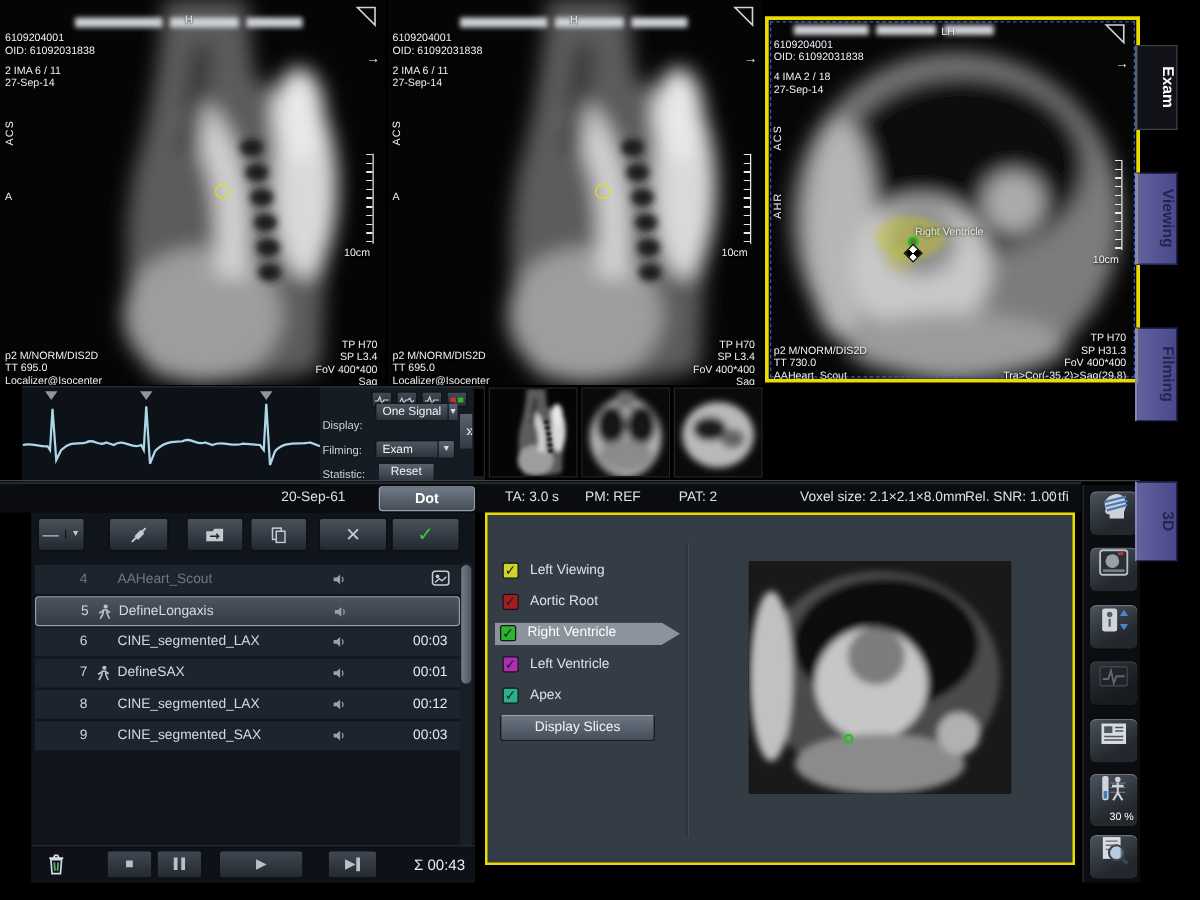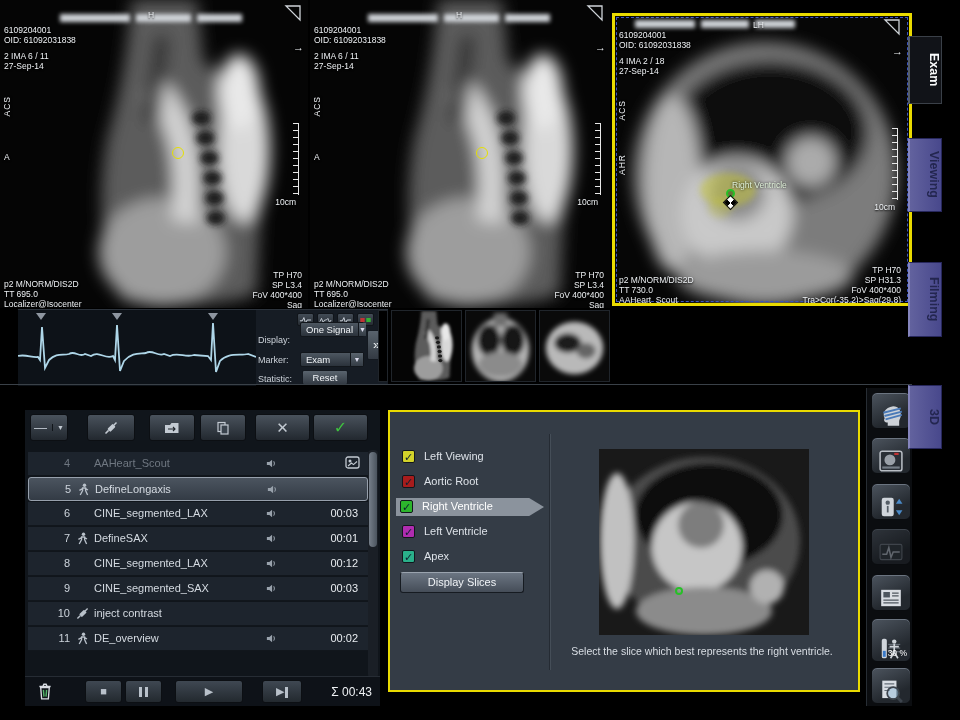--- a/index.html
+++ b/index.html
@@ -82,21 +82,21 @@
 .mrow .cbx{position:absolute;left:4px;top:2px;width:13px;height:13px;border:1px solid #11161c;border-radius:2px;color:#0c2030;font-size:11px;line-height:12px;text-align:center;font-weight:bold}
 .mrow .mlabel{position:absolute;left:26px;top:2px;white-space:nowrap}
 #display-slices{position:absolute;left:10px;top:160px;width:124px;height:21px;background:linear-gradient(#6b7582,#454d58);border:1px solid #161b21;border-top-color:#9aa3ae;border-radius:3px;color:#f0f3f6;font-size:11px;text-align:center;line-height:19px}
 #dlg-image{position:absolute;left:209px;top:37px;width:210px;height:186px;background:#111;overflow:hidden}
 #dlg-image svg{width:100%;height:100%}
 #dlg-marker{position:absolute;left:76px;top:138px;width:8px;height:8px;border:2px solid #27c027;border-radius:50%}
 .instr{position:absolute;left:160px;width:304px;text-align:center;font-size:10.5px;color:#d9dee4}
 
 
 #side-icons{position:absolute;left:866px;top:388px;width:46px;height:318px;background:#0b0d10;border-left:1px solid #272d34}
-.side-btn{position:absolute;left:4px;width:40px;height:37px;background:linear-gradient(155deg,#4c545e,#23282e 70%);border:1px solid #0a0c0f;border-radius:6px;box-shadow:inset 0 1px 0 #6b7480;display:flex;align-items:flex-end;justify-content:center}
+.side-btn{position:absolute;left:4px;width:40px;height:37px;background:linear-gradient(155deg,#4c545e,#23282e 70%);border:1px solid #0a0c0f;border-radius:6px;box-shadow:inset 0 1px 0 #6b7480;display:flex;align-items:flex-start;justify-content:center}
 .side-btn svg{width:24px;height:24px}
 .side-btn.dim{opacity:.55}
 .sar-val{position:absolute;right:3px;bottom:3px;font-size:8.5px;color:#fff}
 .tab{position:absolute;left:908px;width:34px;background:linear-gradient(90deg,#62629e,#48488c);border:1px solid #27275c;border-left:2px solid #8585bd;writing-mode:vertical-rl;text-align:center;font-size:12.5px;color:#23264f;font-weight:bold}
 .tab.active{background:#111318;color:#fafbfc;border:1px solid #3a4048;border-left:2px solid #555d66}
 </style>
 </head>
 <body>
 
 <svg width="0" height="0" style="position:absolute">
@@ -377,21 +377,21 @@
         <svg viewBox="0 0 16 10">
           <rect x="1.5" y="2.5" width="5.5" height="5" fill="#c03434"></rect>
           <rect x="9" y="2.5" width="5.5" height="5" fill="#34b034"></rect>
         </svg>
       </div>
     <div class="ctl-label" style="left:240px;top:25px">Display:</div>
     <div class="dd" style="left:282px;top:12px;width:64px">
       <span class="txt">One Signal</span>
       <span class="arr">▼</span>
     </div>
-    <div class="ctl-label" style="left:240px;top:45px">Marker:</div>
+    <div class="ctl-label" style="left:240px;top:45px">Filming:</div>
     <div class="dd" style="left:282px;top:42px;width:64px">
       <span class="txt">Exam</span>
       <span class="arr">▼</span>
     </div>
     <div class="ctl-label" style="left:240px;top:64px">Statistic:</div>
     <div class="sbtn" style="left:284px;top:60px;width:46px;height:15px;font-size:9.5px;line-height:13px">Reset</div>
     <div class="sbtn" style="left:349px;top:20px;width:19px;height:30px;font-size:13px;line-height:28px">»</div>
   </div>
 
   <div class="thumb" style="left:378px;width:10px"><svg viewBox="60 0 12 72" preserveAspectRatio="none">
@@ -401,20 +401,30 @@
         <use href="#mri-sag"></use>
       </svg></div>
   <div class="thumb" style="left:465px;width:71px"><svg viewBox="0 0 72 72" preserveAspectRatio="none">
         <use href="#mri-cor"></use>
       </svg></div>
   <div class="thumb" style="left:539px;width:71px"><svg viewBox="0 0 72 72" preserveAspectRatio="none">
         <use href="#mri-ax"></use>
       </svg></div>
   <div class="abs" style="left:0;top:384px;width:912px;height:1px;background:#3a4148"></div>
 
+  <div id="statusbar">
+    <span style="left:225px">20-Sep-61</span>
+    <div id="dot-btn">Dot</div>
+    <span style="left:404px">TA: 3.0 s</span>
+    <span style="left:468px">PM: REF</span>
+    <span style="left:543px">PAT: 2</span>
+    <span style="left:640px">Voxel size: 2.1×2.1×8.0mm</span>
+    <span style="left:772px">Rel. SNR: 1.00</span>
+    <span style="right:10px">: tfi</span>
+  </div>
 
   <div id="protocol">
     <div class="tbtn" style="left:5px;width:38px">
       <span>—</span>
       <span style="font-size:7px;margin-left:5px;border-left:1px solid #11151a;padding-left:4px">▼</span>
     </div>
     <div class="tbtn" style="left:62px;width:48px">
         <svg viewBox="0 0 14 14">
           <use href="#ic-syringe"></use>
         </svg>
@@ -480,38 +490,20 @@
       <span class="ptime">00:12</span>
     </div>
     <div class="prow" style="top:167px">
       <span class="pnum">9</span>
       <span class="pname">CINE_segmented_SAX</span>
       <span class="pspk"><svg viewBox="0 0 12 12">
             <use href="#ic-speaker"></use>
           </svg></span>
       <span class="ptime">00:03</span>
     </div>
-    <div class="prow" style="top:192px">
-      <span class="pnum">10</span>
-      <span class="picon"><svg viewBox="0 0 14 14">
-            <use href="#ic-syringe"></use>
-          </svg></span>
-      <span class="pname">inject contrast</span>
-    </div>
-    <div class="prow" style="top:217px">
-      <span class="pnum">11</span>
-      <span class="picon"><svg viewBox="0 0 13 13">
-            <use href="#ic-person"></use>
-          </svg></span>
-      <span class="pname">DE_overview</span>
-      <span class="pspk"><svg viewBox="0 0 12 12">
-            <use href="#ic-speaker"></use>
-          </svg></span>
-      <span class="ptime">00:02</span>
-    </div>
     <div id="plist-scroll">
         <div id="plist-thumb"></div>
       </div>
 
     <div id="playbar">
       <span style="position:absolute;left:12px;top:5px;width:16px;height:18px;color:#d8dce2"><svg viewBox="0 0 14 16" width="16" height="18">
             <use href="#ic-trash"></use>
           </svg></span>
       <div class="pbtn" style="left:60px;width:37px"><span>■</span></div>
       <div class="pbtn" style="left:100px;width:37px"><span class="pausebar"></span><span class="pausebar"></span></div>
@@ -545,21 +537,20 @@
       <span class="mlabel">Apex</span>
     </div>
     <div id="display-slices">Display Slices</div>
 
     <div id="dlg-image">
       <svg viewBox="0 0 210 186" preserveAspectRatio="none">
           <use href="#mri-sax"></use>
         </svg>
       <div id="dlg-marker"></div>
     </div>
-    <div class="instr" style="top:233px">Select the slice which best represents the right ventricle.</div>
   </div>
 
   <div id="side-icons">
     <div class="side-btn" style="top:4px">
         <svg viewBox="0 0 22 22">
           <use href="#ic-head"></use>
         </svg>
       </div>
     <div class="side-btn" style="top:49px">
         <svg viewBox="0 0 22 20">

